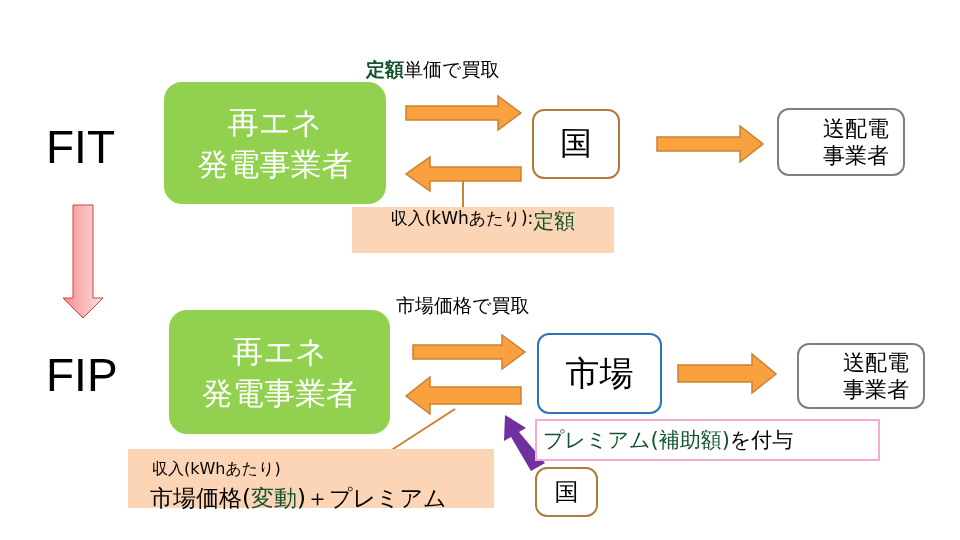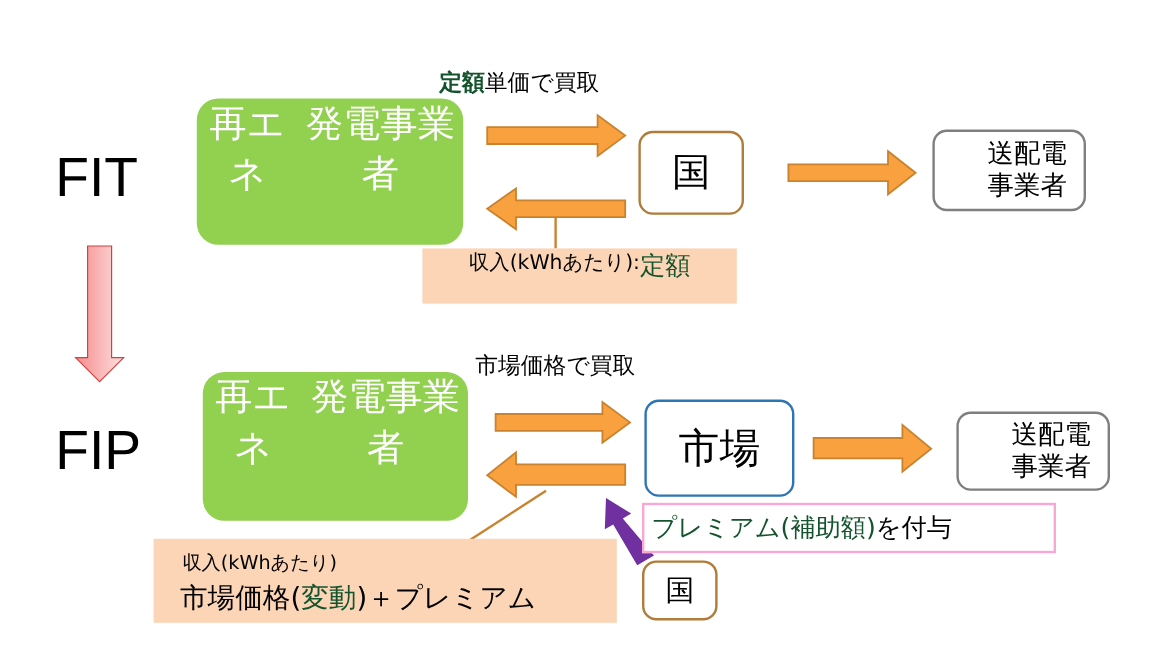--- a/index.html
+++ b/index.html
@@ -1,21 +1,21 @@
 <!DOCTYPE html>
 <html><head>
 <meta charset="utf-8">
 <style>
   html, body { margin:0; padding:0; }
   body { width:960px; height:540px; position:relative; background:#ffffff; overflow:hidden;
          font-family:"DejaVu Sans", "Liberation Sans", sans-serif; color:#000; }
   .abs { position:absolute; }
   .scheme-label { font-family:"Liberation Sans", sans-serif; font-size:46px; line-height:1; }
   .gen-box { background:#92d050; border-radius:18px; color:#fff; font-size:31px; line-height:42px;
-             text-align:center; display:flex; justify-content:center; }
+             text-align:center; display:flex; flex-direction:column; justify-content:center; }
   .node { background:#fff; border:2.5px solid #b07c3a; border-radius:12px; display:flex;
           align-items:center; justify-content:center; box-sizing:border-box; }
   .node-gov { border-color:#b07c3a; }
   .node-market { border-color:#2e75b6; }
   .node-grid { border-color:#7f7f7f; font-size:22px; line-height:27px; flex-direction:column; text-align:center;padding-left:30px; }
   .caption { font-size:19px; line-height:1; white-space:nowrap; }
   .red { color:#14532d; }
   .income-box { background:#fbd5b5; }
   .premium-box { border:2px solid #f9a8d4; background:#fff; box-sizing:border-box; font-size:21px;
                  display:flex; align-items:center; padding-left:6px; white-space:nowrap; }
@@ -98,18 +98,18 @@
 
 <div class="abs premium-box" style="left:535px; top:419px; width:345px; height:42px;">
   <span class="red">プレミアム(補助額)</span>
     <span>を付与</span>
 </div>
 
 <div class="abs node node-gov" style="left:535px; top:467px; width:63px; height:50px; font-size:24px;">
   <span>国</span>
 </div>
 
-<div class="abs income-box" style="left:128px; top:449px; width:366px; height:70px;padding-left:20px;">
+<div class="abs income-box" style="left:128px; top:449px; width:366px; height:59px;">
   <div class="abs" style="left:24px; top:10px; font-size:16px; white-space:nowrap;">収入(kWhあたり)</div>
   <div class="abs" style="left:22px; top:34px; font-size:23px; white-space:nowrap;">
     <span>市場価格(</span><span class="red">変動</span><span>)＋プレミアム</span>
   </div>
 </div>
 
 </body></html>

